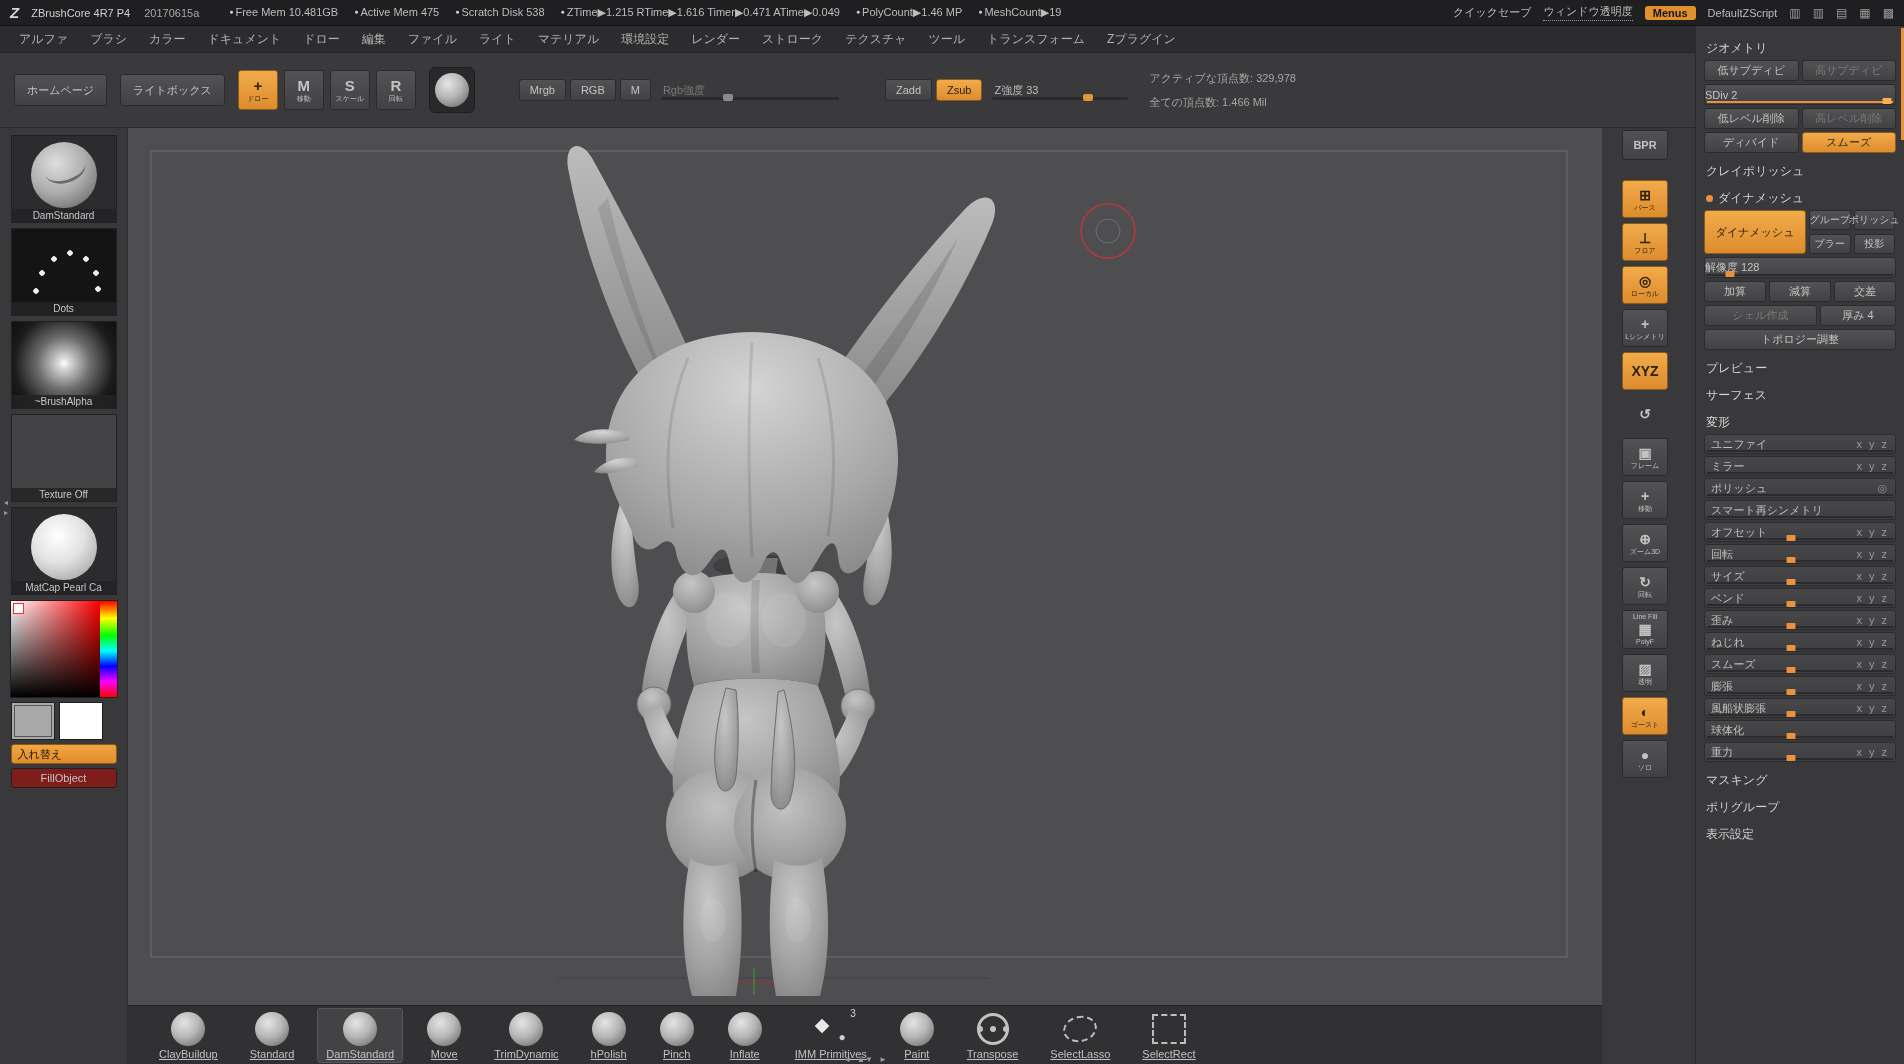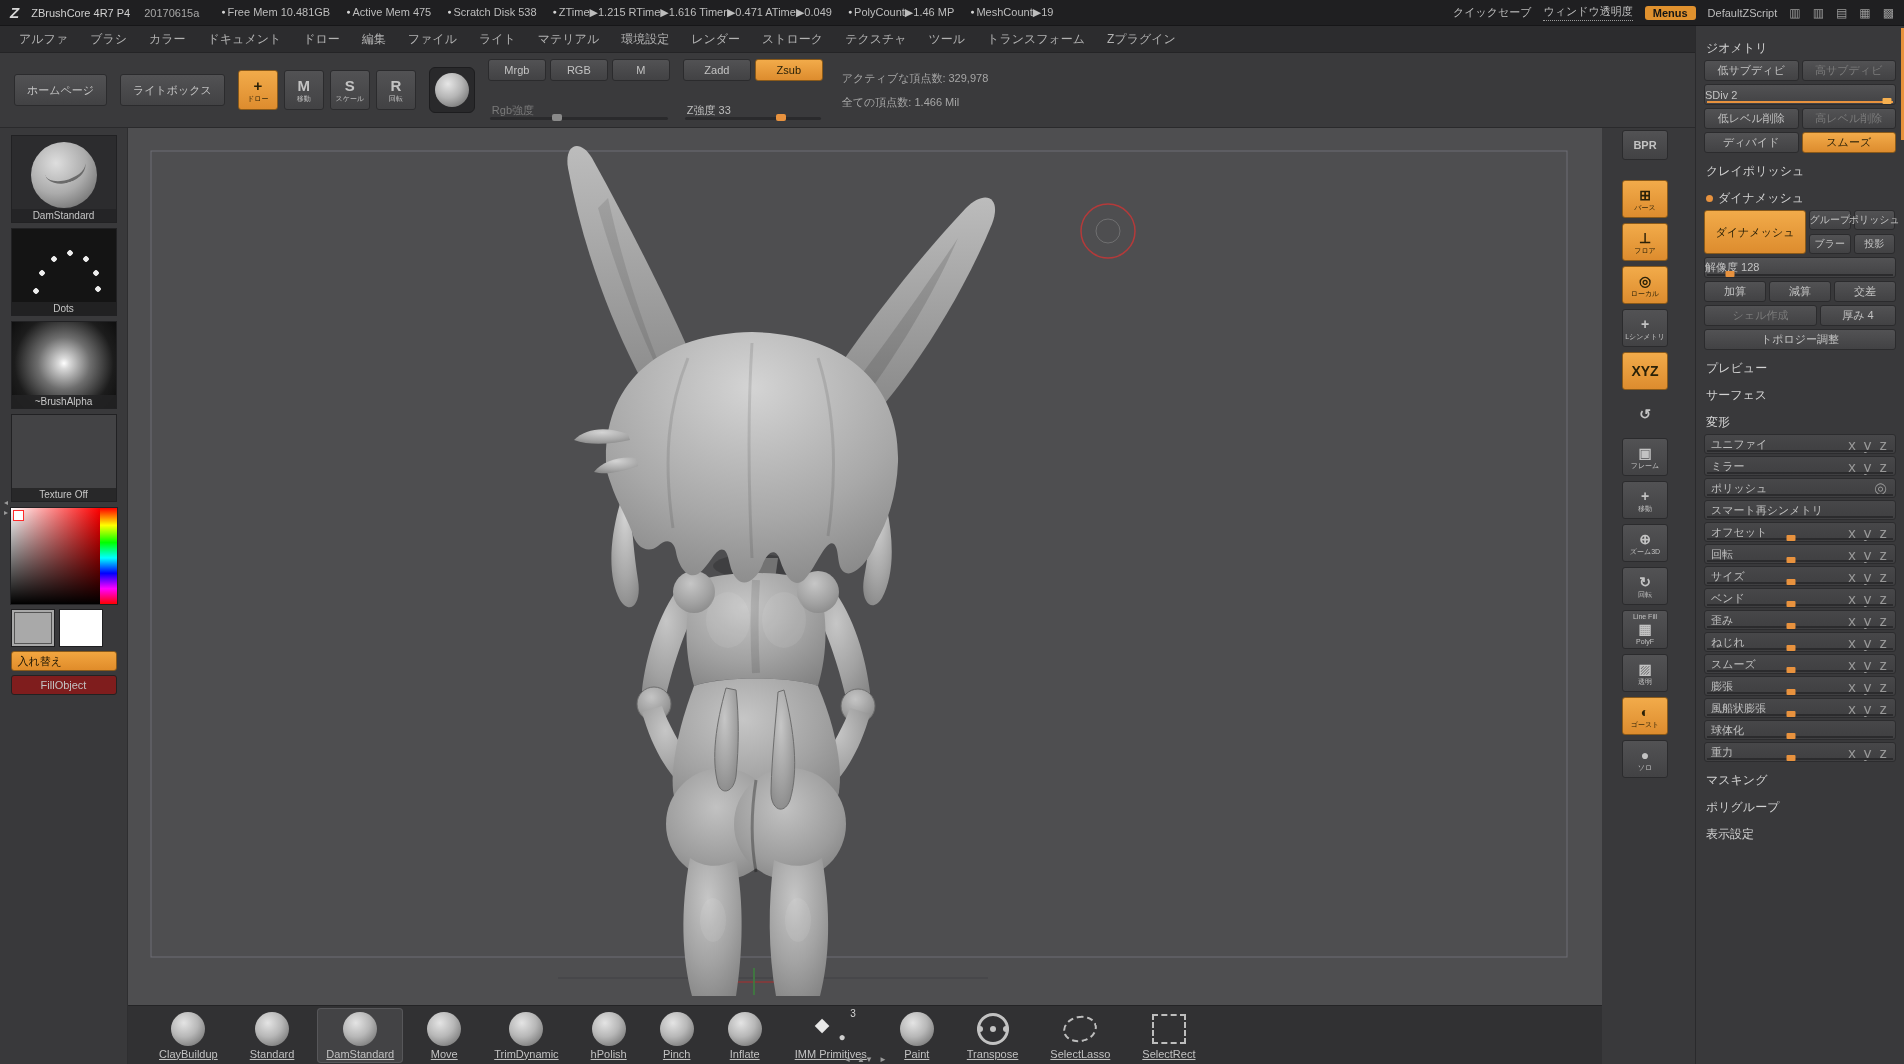--- a/index.html
+++ b/index.html
@@ -13,21 +13,21 @@
   .btn.orange{background:linear-gradient(#f2ab4a,#dd8c2e);color:#2a2108;border-color:#8a5a1a;}
   .dim{color:#7b7b7b;}
 
   
   .titlebar{position:absolute;left:0;top:0;width:1904px;height:26px;background:#1f1f21;
             display:flex;align-items:center;padding:0 10px;box-sizing:border-box;gap:12px;
             font-size:11px;color:#bdbdbd;border-bottom:1px solid #161618;}
   .zlogo{font-weight:bold;font-size:15px;color:#d8d8d8;font-style:italic;}
   .appname{color:#d0d0d0;}
   .build{color:#a8a8a8;margin-left:2px;}
-  .stats{display:flex;gap:16px;margin-left:10px;}
+  .stats{display:flex;gap:16px;margin-left:18px;}
   .stat::before{content:"● ";font-size:7px;vertical-align:2px;color:#d5d5d5;}
   .tb-right{margin-left:auto;display:flex;align-items:center;gap:12px;}
   .dotted{border-bottom:1px dotted #9a9a9a;padding-bottom:1px;}
   .menus-btn{background:#e0912e;color:#151515;font-weight:bold;border-radius:3px;padding:1px 8px;}
   .tb-icon{color:#9a9a9a;font-size:12px;}
 
   
   .menubar{position:absolute;left:0;top:26px;width:1695px;height:27px;background:#2c2c2e;
            display:flex;align-items:center;padding-left:8px;box-sizing:border-box;
            font-size:12px;color:#b2b2b2;border-bottom:1px solid #242426;}
@@ -39,21 +39,21 @@
            border-bottom:1px solid #2a2a2c;}
   .tb-btn{height:32px;padding:0 12px;font-size:11px;}
   .mode-row{display:flex;gap:6px;}
   .mode-btn{width:40px;height:40px;flex-direction:column;gap:0;}
   .mode-btn .mglyph{font-size:15px;font-weight:bold;line-height:17px;}
   .mode-btn .mlabel{font-size:7px;line-height:9px;}
   .mat-sphere{width:44px;height:44px;border-radius:6px;background:#29292b;border:1px solid #1d1d1f;
               display:flex;align-items:center;justify-content:center;}
   .mat-sphere::before{content:"";width:34px;height:34px;border-radius:50%;
        background:radial-gradient(circle at 38% 32%,#e6e6e6,#b5b5b5 45%,#808080 78%,#565656);}
-  .tgroup{display:flex;flex-direction:column;gap:18px;}
+  .tgroup{display:flex;gap:8px;margin-left:31px;}
   .brow{display:flex;gap:4px;}
   .sbtn{height:22px;flex:1;padding:0 10px;}
   .slider{position:relative;height:22px;display:flex;align-items:center;padding:0 4px;
           font-size:11px;color:#bdbdbd;box-sizing:border-box;}
   .slider.dis{color:#7a7a7a;}
   .strack{position:absolute;left:2px;right:2px;bottom:1px;height:3px;background:#2a2a2c;border-radius:2px;}
   .shandle{position:absolute;bottom:0;width:10px;height:7px;background:#e8923e;border-radius:2px;
            transform:translateX(-50%);}
   .shandle.gray{background:#8a8a8a;}
   .counts{display:flex;flex-direction:column;gap:9px;font-size:11px;color:#a6a6a6;margin-left:6px;}
@@ -128,21 +128,21 @@
   .dtrack{position:absolute;left:2px;right:2px;bottom:1px;height:2px;background:#2b2b2d;}
   .dhandle{position:absolute;bottom:0;width:9px;height:6px;background:#e8923e;border-radius:1px;transform:translateX(-50%);}
   .dyna-grid{display:flex;gap:3px;margin:3px 8px;height:44px;}
   .dyna-btn{flex:1.15;font-size:11px;}
   .dyna-right{flex:1;display:flex;flex-wrap:wrap;gap:3px;}
   .dyna-right .btn{width:calc(50% - 2px);height:20px;flex:none;font-size:10px;padding:0;}
   .drow{height:20px;margin:2px 8px;position:relative;background:linear-gradient(#474749,#3f3f41);
         border:1px solid #2c2c2e;border-radius:3px;display:flex;align-items:center;
         padding:0 6px;font-size:11px;color:#c0c0c0;box-sizing:border-box;}
   .drow .dlabel{flex:1;text-align:left;white-space:nowrap;overflow:hidden;}
-  .drow .dright{font-size:15px;color:#989898;letter-spacing:2px;margin-left:32px;}
+  .drow .dright{font-size:11px;color:#989898;letter-spacing:2px;margin-left:32px;}
 
   
   .traybar{position:absolute;left:128px;top:1005px;width:1474px;height:59px;background:#313133;
            border-top:1px solid #242426;display:flex;align-items:center;padding-left:22px;
            box-sizing:border-box;gap:14px;}
   .titem{display:flex;flex-direction:column;align-items:center;gap:1px;padding:3px 9px;border-radius:4px;}
   .titem.selected{background:#434345;box-shadow:inset 0 0 0 1px #57575a;}
   .ticon{width:36px;height:36px;position:relative;display:flex;align-items:center;justify-content:center;}
   .ticon.sphere::before{content:"";width:34px;height:34px;border-radius:50%;
        background:radial-gradient(circle at 38% 32%,#e4e4e4,#b7b7b7 45%,#878787 75%,#5d5d5d);}
@@ -283,20 +283,24 @@
         <div class="thumb">
           <div class="timg alpha"></div>
           <div class="tlab">~BrushAlpha</div>
         </div>
 
         <div class="thumb">
           <div class="timg textureoff"></div>
           <div class="tlab">Texture Off</div>
         </div>
 
+        <div class="thumb">
+          <div class="timg matcap"></div>
+          <div class="tlab">MatCap Pearl Ca</div>
+        </div>
       </div>
     <div class="picker">
       <div class="sv">
         <div class="sv-marker"></div>
       </div>
       <div class="hue"></div>
     </div>
     <div class="swatches">
       <div class="swatch main"></div>
       <div class="swatch sec"></div>

